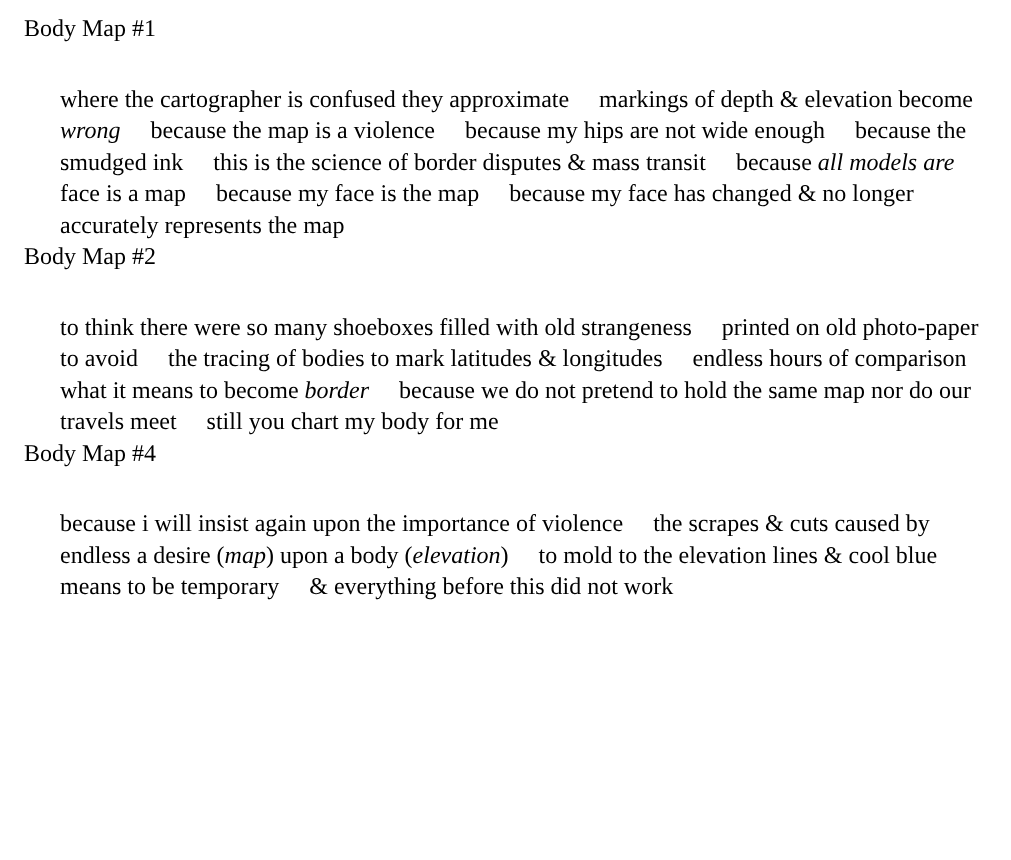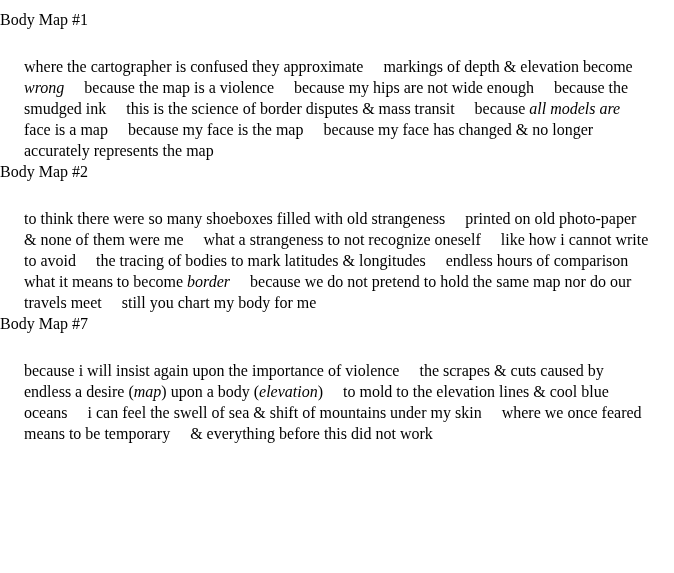--- a/index.html
+++ b/index.html
@@ -10,21 +10,21 @@
     width: 674px;
     height: 573px;
     background: #ffffff;
     color: #000000;
     font-family: "Liberation Serif", "DejaVu Serif", serif;
     font-size: 16px;
     line-height: 21px;
     overflow: hidden;
   }
   .page {
-    padding: 9px 8px 0 0;
+    padding: 9px 8px 0 16px;
   }
   .section-title {
     font-weight: normal;
     font-size: 16px;
     line-height: 21px;
     margin: 0 0 26px 0;
   }
   .stanza {
     margin: 0 0 43px 0;
   }
@@ -53,30 +53,28 @@
         <div class="line"><span>smudged ink     this is the science of border disputes &amp; mass transit     because </span><span class="it">all models are</span></div>
         <div class="line"><span>face is a map     because my face is the map     because my face has changed &amp; no longer</span></div>
         <div class="line"><span>accurately represents the map</span></div>
       </div>
   </div>
 
   <div class="section">
     <h1 class="section-title">Body Map #2</h1>
     <div class="stanza">
         <div class="line"><span>to think there were so many shoeboxes filled with old strangeness     printed on old photo-paper</span></div>
-        <div class="line"><span>&amp; none of them were me     what a strangeness to not recognize oneself     like how i cannot write</span></div>
         <div class="line"><span>to avoid     the tracing of bodies to mark latitudes &amp; longitudes     endless hours of comparison</span></div>
         <div class="line"><span>what it means to become </span><span class="it">border</span><span>     because we do not pretend to hold the same map nor do our</span></div>
         <div class="line"><span>travels meet     still you chart my body for me</span></div>
       </div>
   </div>
 
   <div class="section">
-    <h1 class="section-title">Body Map #7</h1>
+    <h1 class="section-title">Body Map #4</h1>
     <div class="stanza">
         <div class="line"><span>because i will insist again upon the importance of violence     the scrapes &amp; cuts caused by</span></div>
         <div class="line"><span>endless a desire (</span><span class="it">map</span><span>) upon a body (</span><span class="it">elevation</span><span>)     to mold to the elevation lines &amp; cool blue</span></div>
-        <div class="line"><span>oceans     i can feel the swell of sea &amp; shift of mountains under my skin     where we once feared</span></div>
         <div class="line"><span>means to be temporary     &amp; everything before this did not work</span></div>
       </div>
   </div>
 
 </div>
 
 </body></html>

